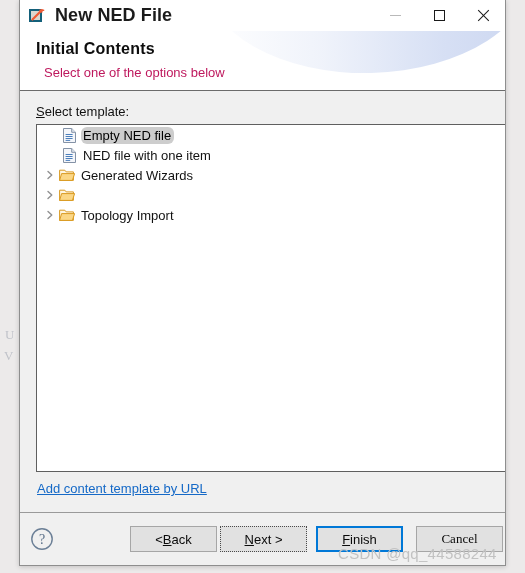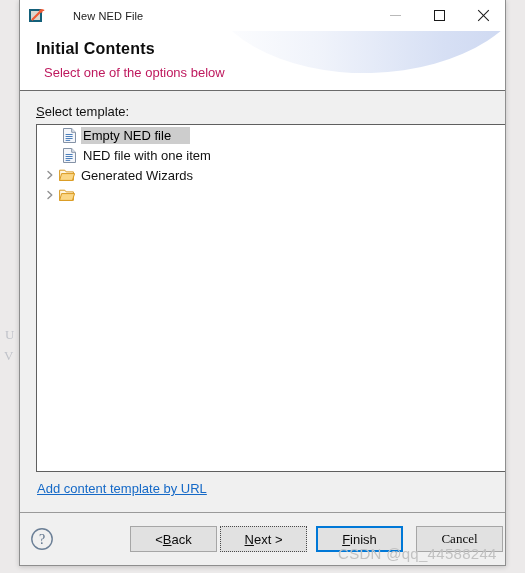--- a/index.html
+++ b/index.html
@@ -69,24 +69,25 @@
     border: 2px solid #13607a;
     background: #d9d6cf;
     box-sizing: border-box;
   }
   #app-icon .pen {
     position: absolute;
     left: 2px; top: 1px;
     width: 14px; height: 12px;
   }
   .title-text {
-    margin-left: 28px;
-    font-size: 11px;
+    margin-left: 10px;
+    font-size: 18px;
     color: #1b1b1b;
     letter-spacing: .1px;
+    font-weight: bold;
   }
   #win-controls {
     margin-left: auto;
     display: flex;
     height: 31px;
   }
   .win-btn {
     width: 44px;
     height: 31px;
     display: flex;
@@ -180,22 +181,23 @@
     display: flex; align-items: center; justify-content: center;
   }
   .twisty svg { display: block; }
   .row-icon {
     width: 18px; height: 16px;
     flex: 0 0 auto;
     display: flex; align-items: center; justify-content: center;
     margin-right: 3px;
   }
   .row-label {
-    padding: 1px 19px 1px 2px;
+    padding: 1px 3px 1px 2px;
     line-height: 15px;
+    border-radius: 6px;
   }
   .tree-row.selected .row-label {
     background: #cdcdcd;
     color: #000;
   }
 
   #url-link {
     position: absolute;
     left: 17px; top: 390px;
     font-size: 13px;
@@ -351,20 +353,34 @@
             </svg>
         </span>
         <span class="row-icon">
           <svg width="16" height="14" viewBox="0 0 16 14">
             <path d="M.6 2.2h5.2l1.4 1.7h7.2v8.5H.6z" fill="#fff6e0" stroke="#d99a20" stroke-width="1"></path>
             <path d="M2.6 5.6h13L13.4 12.4H.6z" fill="#fbd786" stroke="#d99a20" stroke-width="1"></path>
           </svg>
         </span>
       </div>
 
+      <div class="tree-row">
+        <span class="twisty">
+          <svg width="8" height="10" viewBox="0 0 8 10">
+              <path d="M2 1.5 L5.8 5 L2 8.5" fill="none" stroke="#919191" stroke-width="1.4" stroke-linecap="round" stroke-linejoin="round"></path>
+            </svg>
+        </span>
+        <span class="row-icon">
+          <svg width="16" height="14" viewBox="0 0 16 14">
+            <path d="M.6 2.2h5.2l1.4 1.7h7.2v8.5H.6z" fill="#fff6e0" stroke="#d99a20" stroke-width="1"></path>
+            <path d="M2.6 5.6h13L13.4 12.4H.6z" fill="#fbd786" stroke="#d99a20" stroke-width="1"></path>
+          </svg>
+        </span>
+        <span class="row-label">Topology Import</span>
+      </div>
 
     </div>
 
     <a id="url-link">Add content template by URL</a>
   </div>
 
   <div id="button-bar">
 
     <div id="help-button">
       <svg width="26" height="26" viewBox="0 0 26 26">

